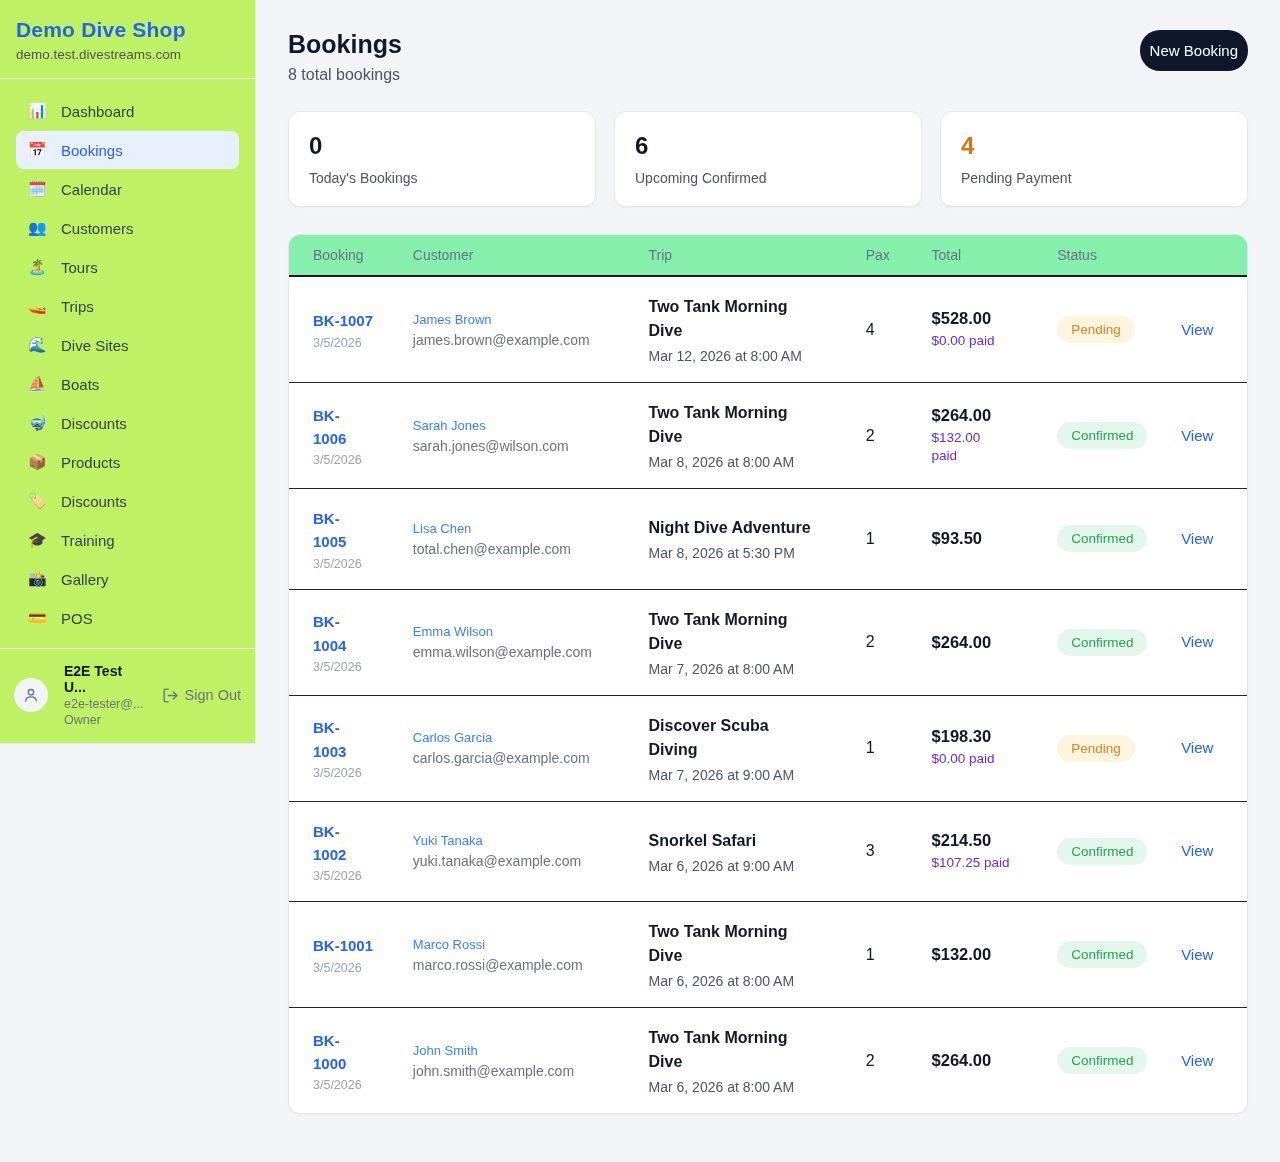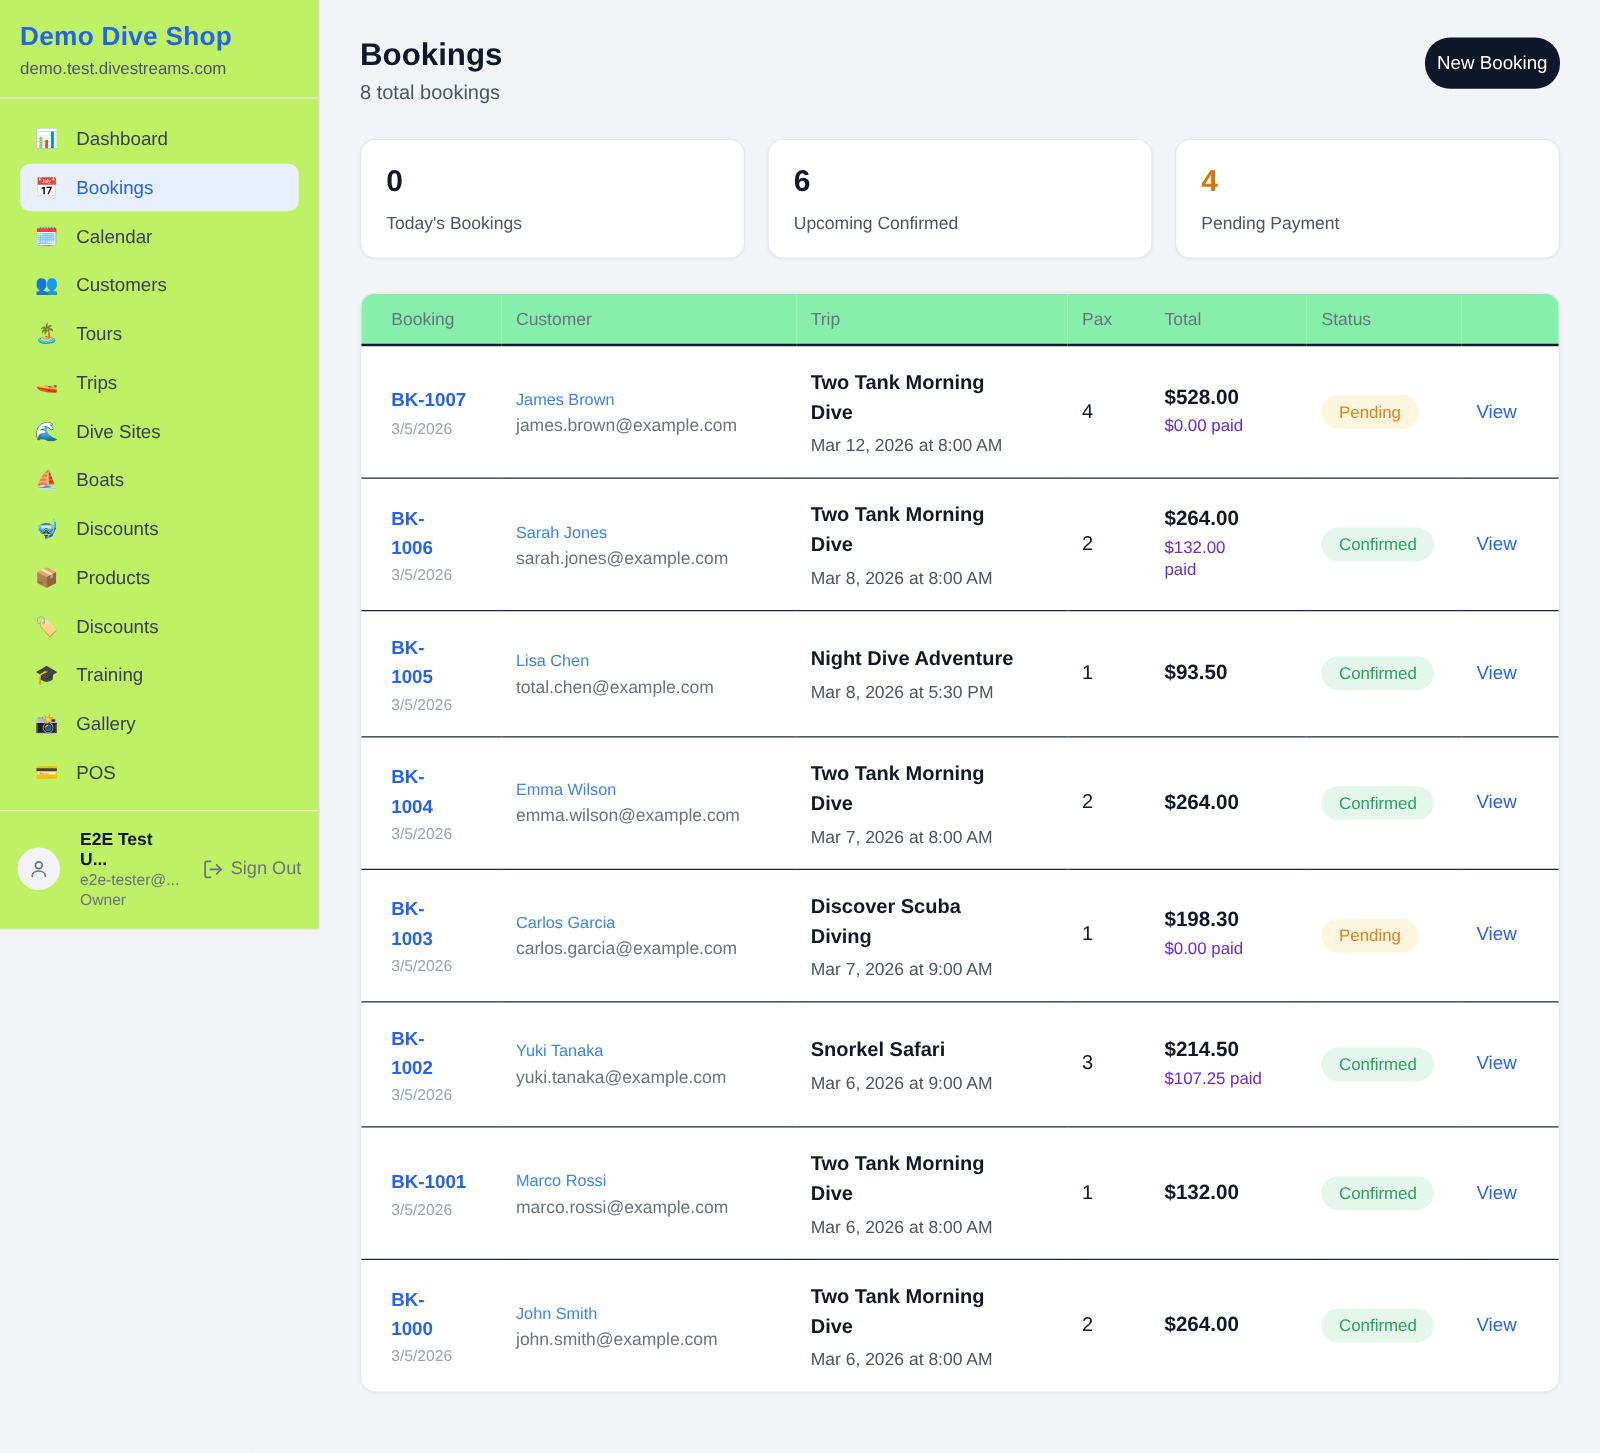--- a/index.html
+++ b/index.html
@@ -334,21 +334,21 @@
   </tr>
 
   <tr>
     <td>
       <div class="bk-link">BK-
 1006</div>
       <div class="bk-date">3/5/2026</div>
     </td>
     <td>
       <div class="cust-name">Sarah Jones</div>
-      <div class="cust-email">sarah.jones@example.com</div>
+      <div class="cust-email">sarah.jones@wilson.com</div>
     </td>
     <td>
       <div class="trip-name">Two Tank Morning
 Dive</div>
       <div class="trip-date">Mar 8, 2026 at 8:00 AM</div>
     </td>
     <td>
       <span class="pax-num">2</span>
     </td>
     <td>

